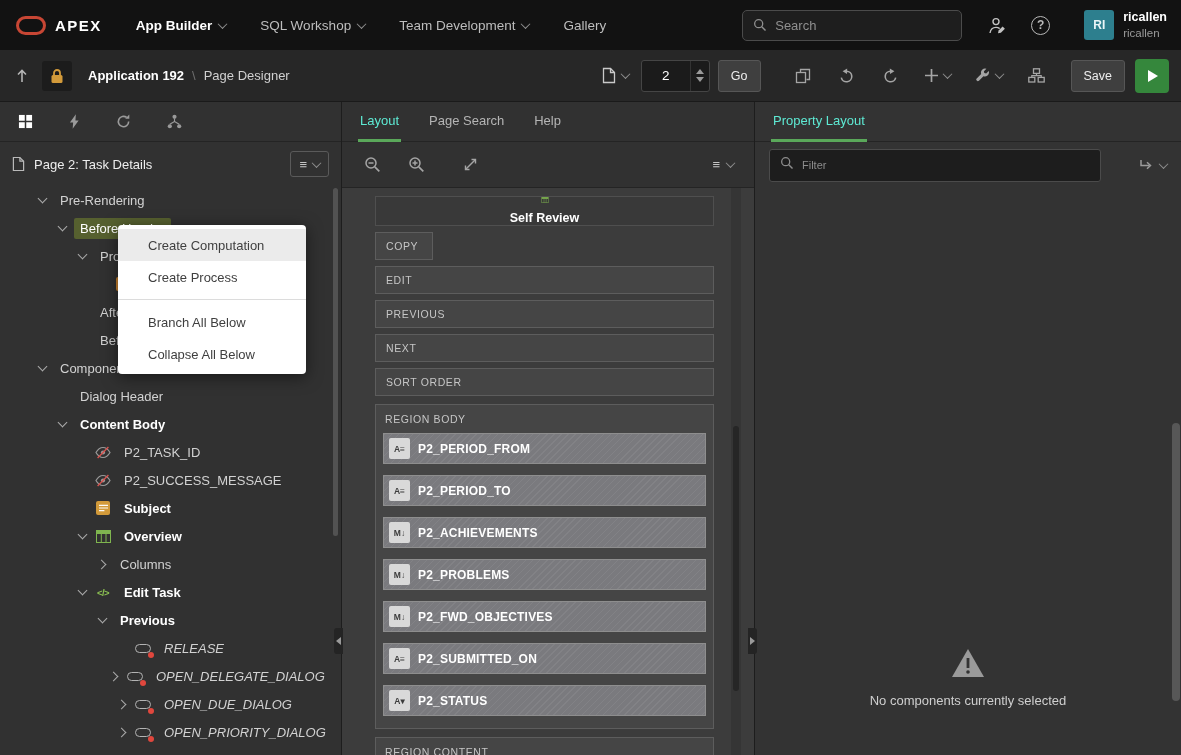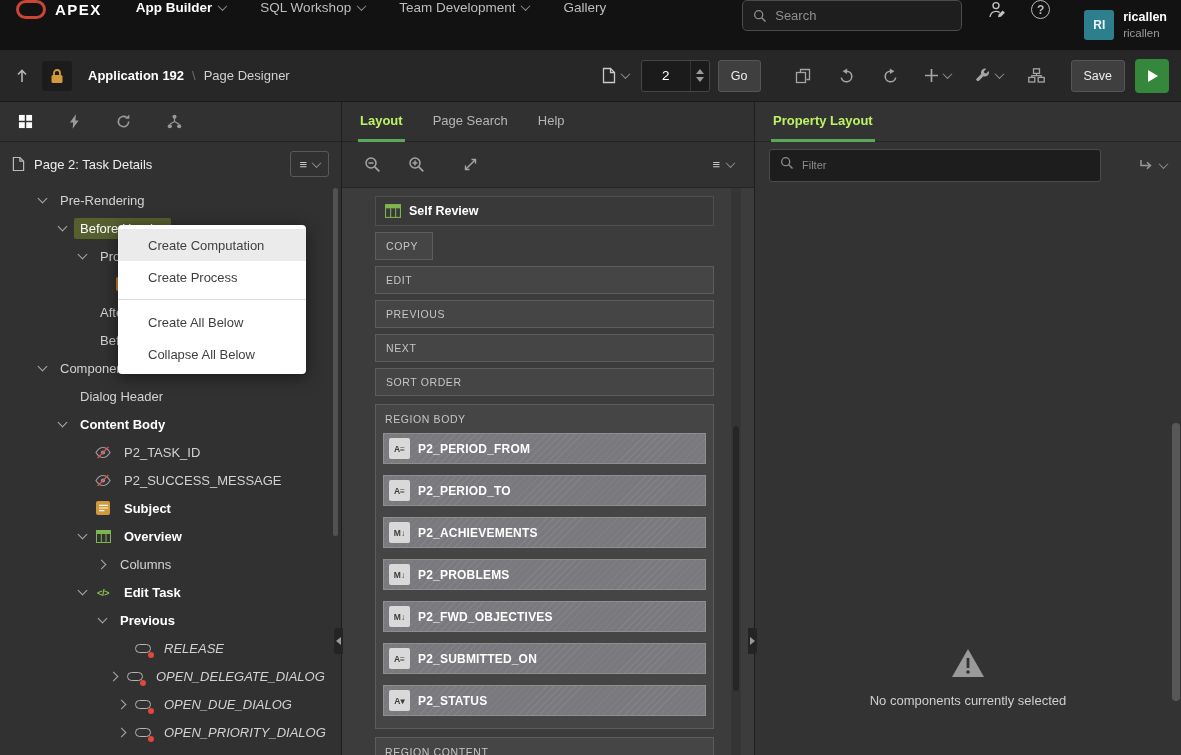--- a/index.html
+++ b/index.html
@@ -1,21 +1,21 @@
 <!DOCTYPE html>
 <html style="--accent: #5aa85a; --run-green: #35873c; --sel-olive: #56602f; --avatar-teal: #2d7f8e; --oracle-red: #c74634; --badge-red: #e0473d;"><head>
 <meta charset="utf-8">
 <style>
   * { margin:0; padding:0; box-sizing:border-box; }
   html,body { width:1181px; height:755px; overflow:hidden; background:#2e2e2e;
               font-family:"Liberation Sans", sans-serif; }
   .app { position:relative; width:1181px; height:755px; overflow:hidden; }
 
   
-  .topbar { height:50px; background:#121212; display:flex; align-items:flex-start; padding:0 0 0 16px; }
+  .topbar { height:50px; background:#121212; display:flex; align-items:center; padding:0 0 0 16px; }
   .brand { display:flex; align-items:center; gap:9px; margin-right:34px; }
   .oracle-o { width:30px; height:19px; border:3.5px solid var(--oracle-red); border-radius:10px; }
   .brand-text { color:#fff; font-weight:bold; font-size:15px; letter-spacing:1.5px; }
   .mainnav { display:flex; align-items:center; gap:34px; }
   .nav-item { display:flex; align-items:center; gap:7px; color:#bdbdbd; font-size:13.5px; cursor:pointer; }
   .nav-item.active span:first-child { color:#fff; font-weight:bold; }
   .cdown { width:7px; height:7px; border-right:1.5px solid #8e8e8e; border-bottom:1.5px solid #8e8e8e;
            transform:rotate(45deg) translate(-1px,-1px); display:inline-block; }
   .hdr-search { margin-left:auto; display:flex; align-items:center; width:220px; height:31px;
                 background:#1e1e1e; border:1px solid #4b4b4b; border-radius:5px; padding:0 10px; gap:8px; }
@@ -67,21 +67,21 @@
   
   .main { display:flex; height:653px; }
   .pane-left  { width:342px; background:#313131; border-right:1px solid #1d1d1d; position:relative; overflow:hidden; }
   .pane-center{ width:413px; background:#313131; border-right:1px solid #1d1d1d; position:relative;
                 display:flex; flex-direction:column; overflow:hidden; }
   .pane-right { flex:1; background:#333333; position:relative; overflow:hidden; }
 
   .tabrow { height:40px; display:flex; align-items:center; border-bottom:1px solid #242424; padding:0 16px; gap:26px; }
   .tab { color:#b5b5b5; font-size:13px; height:40px; display:flex; align-items:center; cursor:pointer;
          border-bottom:3px solid transparent; padding:0 2px; }
-  .tab.active { color:#bef264; font-weight:bold; border-bottom-color:var(--accent); }
+  .tab.active { color:#5eead4; font-weight:normal; border-bottom-color:var(--accent); }
 
   
   .ltabs { height:40px; display:flex; align-items:center; gap:36px; padding:0 18px; border-bottom:1px solid #242424; }
   .ltab { color:#9a9a9a; cursor:pointer; display:flex; align-items:center; }
   .ltab.active { color:#ffffff; }
   .ptitle-row { height:44px; display:flex; align-items:center; padding:0 12px; gap:9px; }
   .ptitle { color:#ededed; font-size:13px; flex:1; white-space:nowrap; }
   .menu-btn { border:1px solid #5a5a5a; border-radius:3px; height:26px; padding:0 8px; display:flex;
               align-items:center; gap:6px; color:#c5c5c5; cursor:pointer; background:transparent; }
   .hamb { font-size:13px; color:#c5c5c5; line-height:1; }
@@ -106,21 +106,21 @@
   .tlabel.sel { background:var(--sel-olive); color:#fff; border-radius:2px; }
   .tree-scroll { position:absolute; right:3px; top:86px; width:5px; height:348px; background:#5d5d5d;
                  border-radius:3px; opacity:.75; }
 
   
   .ctoolbar { height:46px; display:flex; align-items:center; gap:24px; padding:0 20px;
               border-bottom:1px solid #242424; }
   .ctool-right { margin-left:auto; display:flex; align-items:center; gap:7px; color:#c5c5c5; cursor:pointer; }
   .canvas { flex:1; background:#3c3c3c; padding:8px 40px 0 33px; position:relative; overflow:hidden; }
   .region-hdr { height:30px; background:#393939; border:1px solid #4f4f4f; display:flex; align-items:center;
-                gap:8px; padding:0 9px; }
+                gap:8px; padding:0 25px;flex-direction:column; }
   .region-hdr span { color:#fff; font-size:12.5px; font-weight:bold; }
   .slot { height:28px; background:#454545; border:1px solid #5d5d5d; color:#c6c6c6; font-size:10.5px;
           letter-spacing:.6px; display:flex; align-items:center; padding:0 10px; margin-top:6px; cursor:pointer; }
   .slot.narrow { width:58px; }
   .slot-box { background:#454545; border:1px solid #5d5d5d; margin-top:8px; padding:5px 7px 1px 7px; }
   .slot-box .slot-label { color:#c6c6c6; font-size:10.5px; letter-spacing:.6px; padding:3px 2px 8px 2px; }
   .citem { height:31px; background:#7a7a7e; border:1px solid #8e8e8e; display:flex; align-items:center;
            padding:0 5px; margin-bottom:11px; cursor:pointer;
            background-image:repeating-linear-gradient(135deg, rgba(255,255,255,.06) 0 1px, transparent 1px 5px); }
   .citem .chip { width:21px; height:21px; background:#d9d9d9; border-radius:2px; color:#3c3c3c;
@@ -624,21 +624,21 @@
           </svg>
         <span class="msg">No components currently selected</span>
       </div>
     </section>
   </div>
 
   <div class="ctx-menu" id="ctx-menu">
       <div class="ctx-item hl">Create Computation</div>
       <div class="ctx-item ">Create Process</div>
       <div class="ctx-sep"></div>
-      <div class="ctx-item ">Create All Below</div>
+      <div class="ctx-item ">Branch All Below</div>
       <div class="ctx-item ">Collapse All Below</div>
     </div>
 
   <div class="split-handle sh-left">
       <i class="arr-l"></i>
     </div>
   <div class="split-handle sh-right">
       <i class="arr-r"></i>
     </div>
   <div class="win-scroll"></div>

